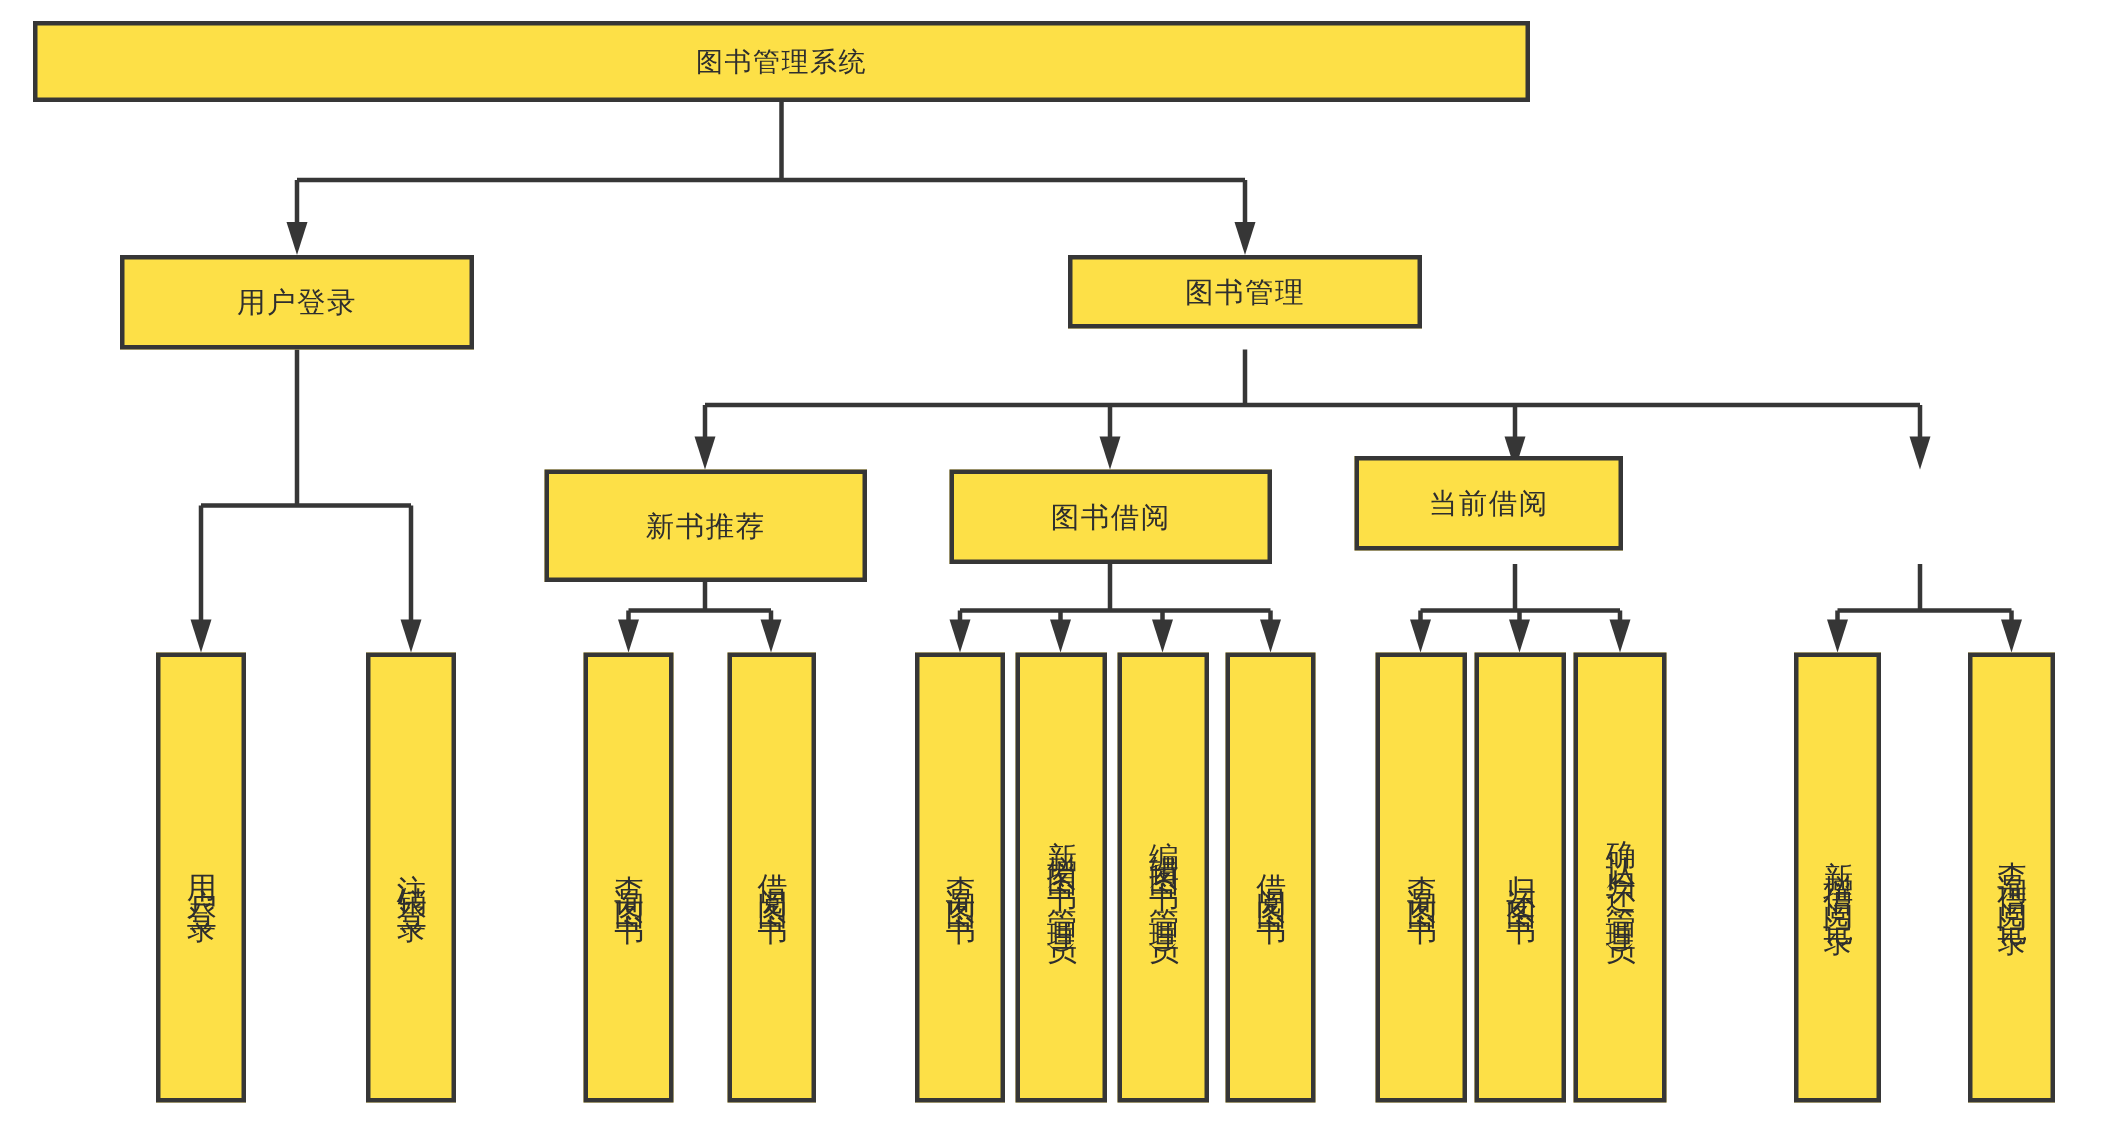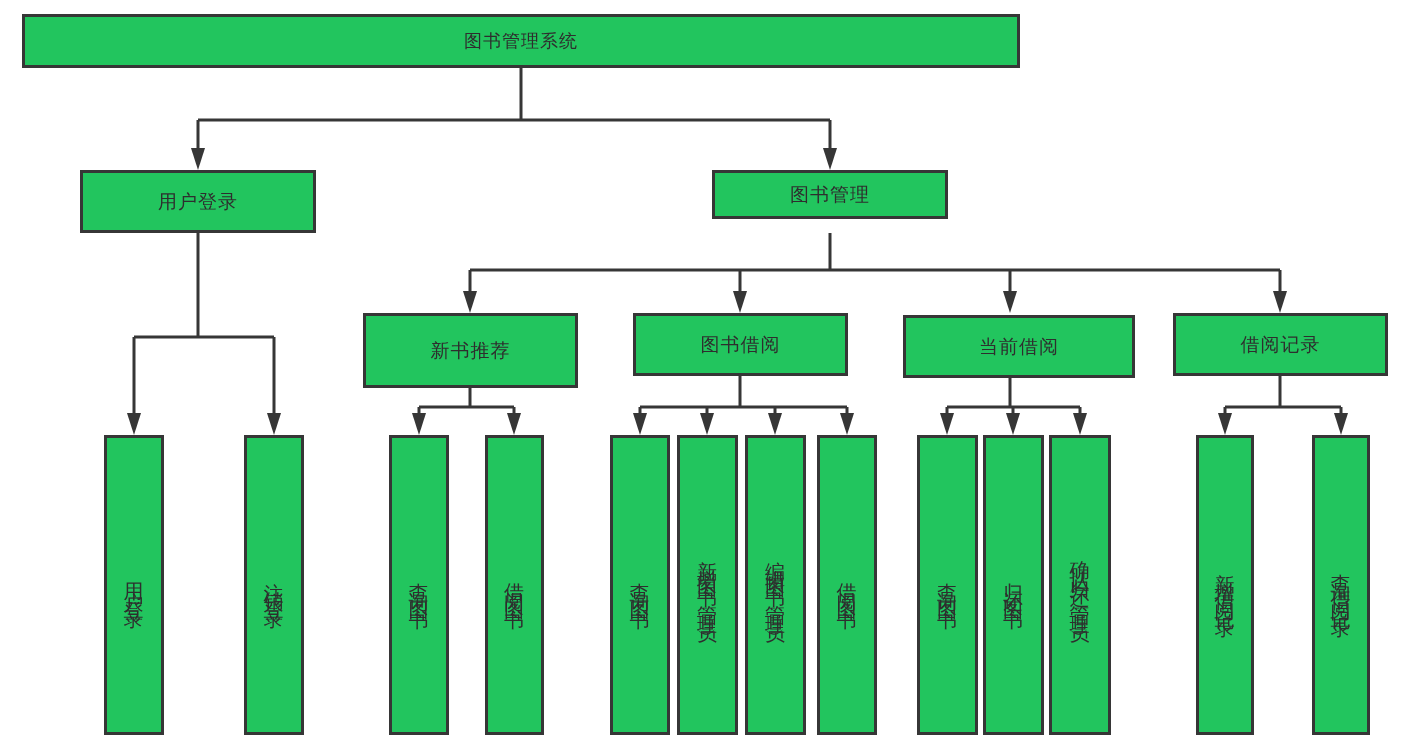--- a/index.html
+++ b/index.html
@@ -15,21 +15,21 @@
   .connectors {
     position: absolute;
     left: 0; top: 0;
     width: 1405px; height: 747px;
     pointer-events: none;
   }
   .box {
     position: absolute;
     box-sizing: border-box;
     border: 3px solid #363636;
-    background: #22c55e;
+    background: #fde047;
     display: flex;
     align-items: center;
     justify-content: center;
   }
   .box .lbl {
     font-size: 19px;
     letter-spacing: 1px;
     white-space: nowrap;
   }
   .box.root-box .lbl { font-size: 18px; }
@@ -115,25 +115,22 @@
   <div class="box" style="left:712px; top:170px; width:236px; height:49px">
     <span class="lbl">图书管理</span>
   </div>
 
   <div class="box" style="left:363px; top:313px; width:215px; height:75px">
     <span class="lbl">新书推荐</span>
   </div>
   <div class="box" style="left:633px; top:313px; width:215px; height:63px">
     <span class="lbl">图书借阅</span>
   </div>
-  <div class="box" style="left:903px; top:315px; width:232px; height:63px">
+  <div class="box" style="left:903px; top:304px; width:179px; height:63px">
     <span class="lbl">当前借阅</span>
-  </div>
-  <div class="box" style="left:1173px; top:313px; width:215px; height:63px">
-    <span class="lbl">借阅记录</span>
   </div>
 
   <div class="box leaf" style="left:104px; top:435px; width:60px; height:300px">
     <span class="lbl">用户登录</span>
   </div>
   <div class="box leaf" style="left:244px; top:435px; width:60px; height:300px">
     <span class="lbl">注销登录</span>
   </div>
 
   <div class="box leaf" style="left:389px; top:435px; width:60px; height:300px">

